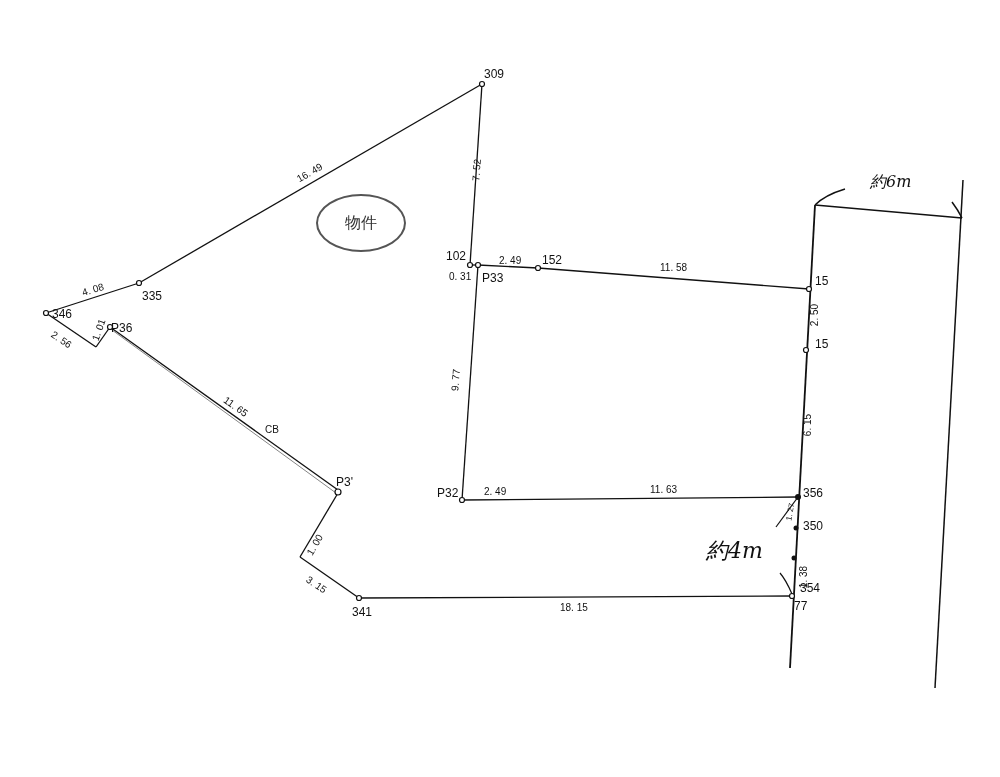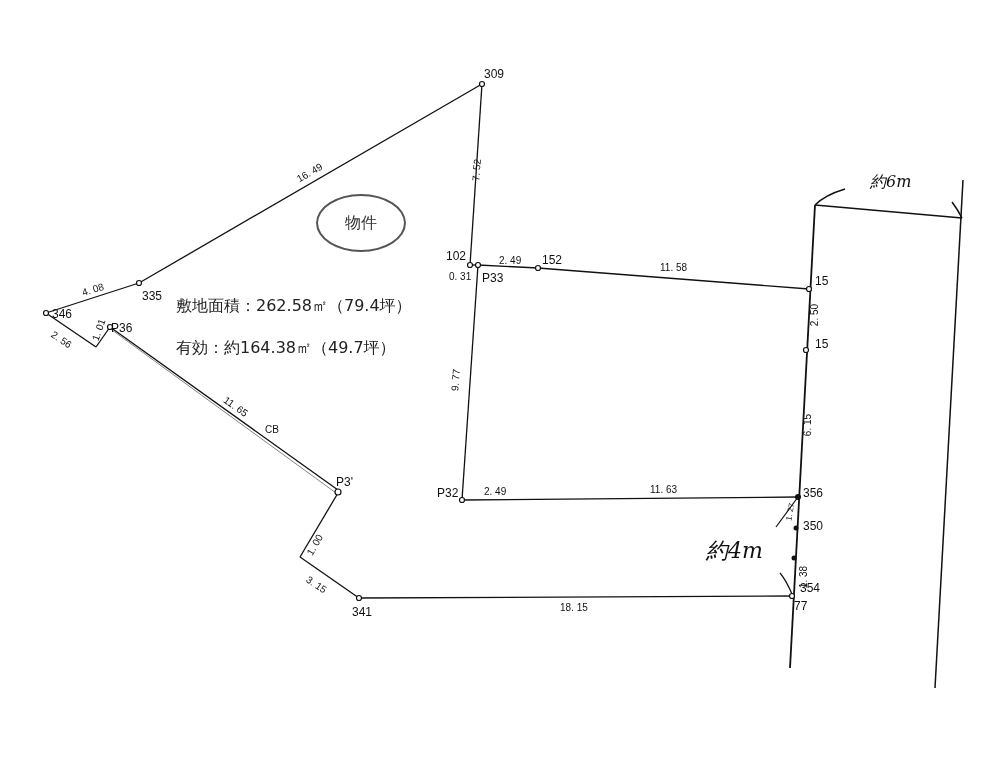--- a/index.html
+++ b/index.html
@@ -103,18 +103,16 @@
   <span class="dim" style="left:782px;top:508px;transform:rotate(-80deg);font-size:8px;">1. 27</span>
   <span class="dim" style="left:793px;top:572px;transform:rotate(-90deg);">1. 38</span>
   <span class="dim" style="left:304px;top:540px;transform:rotate(-60deg);">1. 00</span>
   <span class="dim" style="left:305px;top:580px;transform:rotate(34deg);">3. 15</span>
   <span class="dim" style="left:560px;top:603px;">18. 15</span>
 
   <div class="oval">
       <span>物件</span>
     </div>
 
-  <span class="area" style="left:176px;top:296px;">敷地面積：262.58㎡（79.4坪）</span>
-  <span class="area" style="left:176px;top:338px;">有効：約164.38㎡（49.7坪）</span>
 
   <span class="hand" style="left:870px;top:172px;">約6m</span>
   <span class="hand" style="left:706px;top:536px;font-size:22px;">約4m</span>
 </div>
 
 </body></html>

